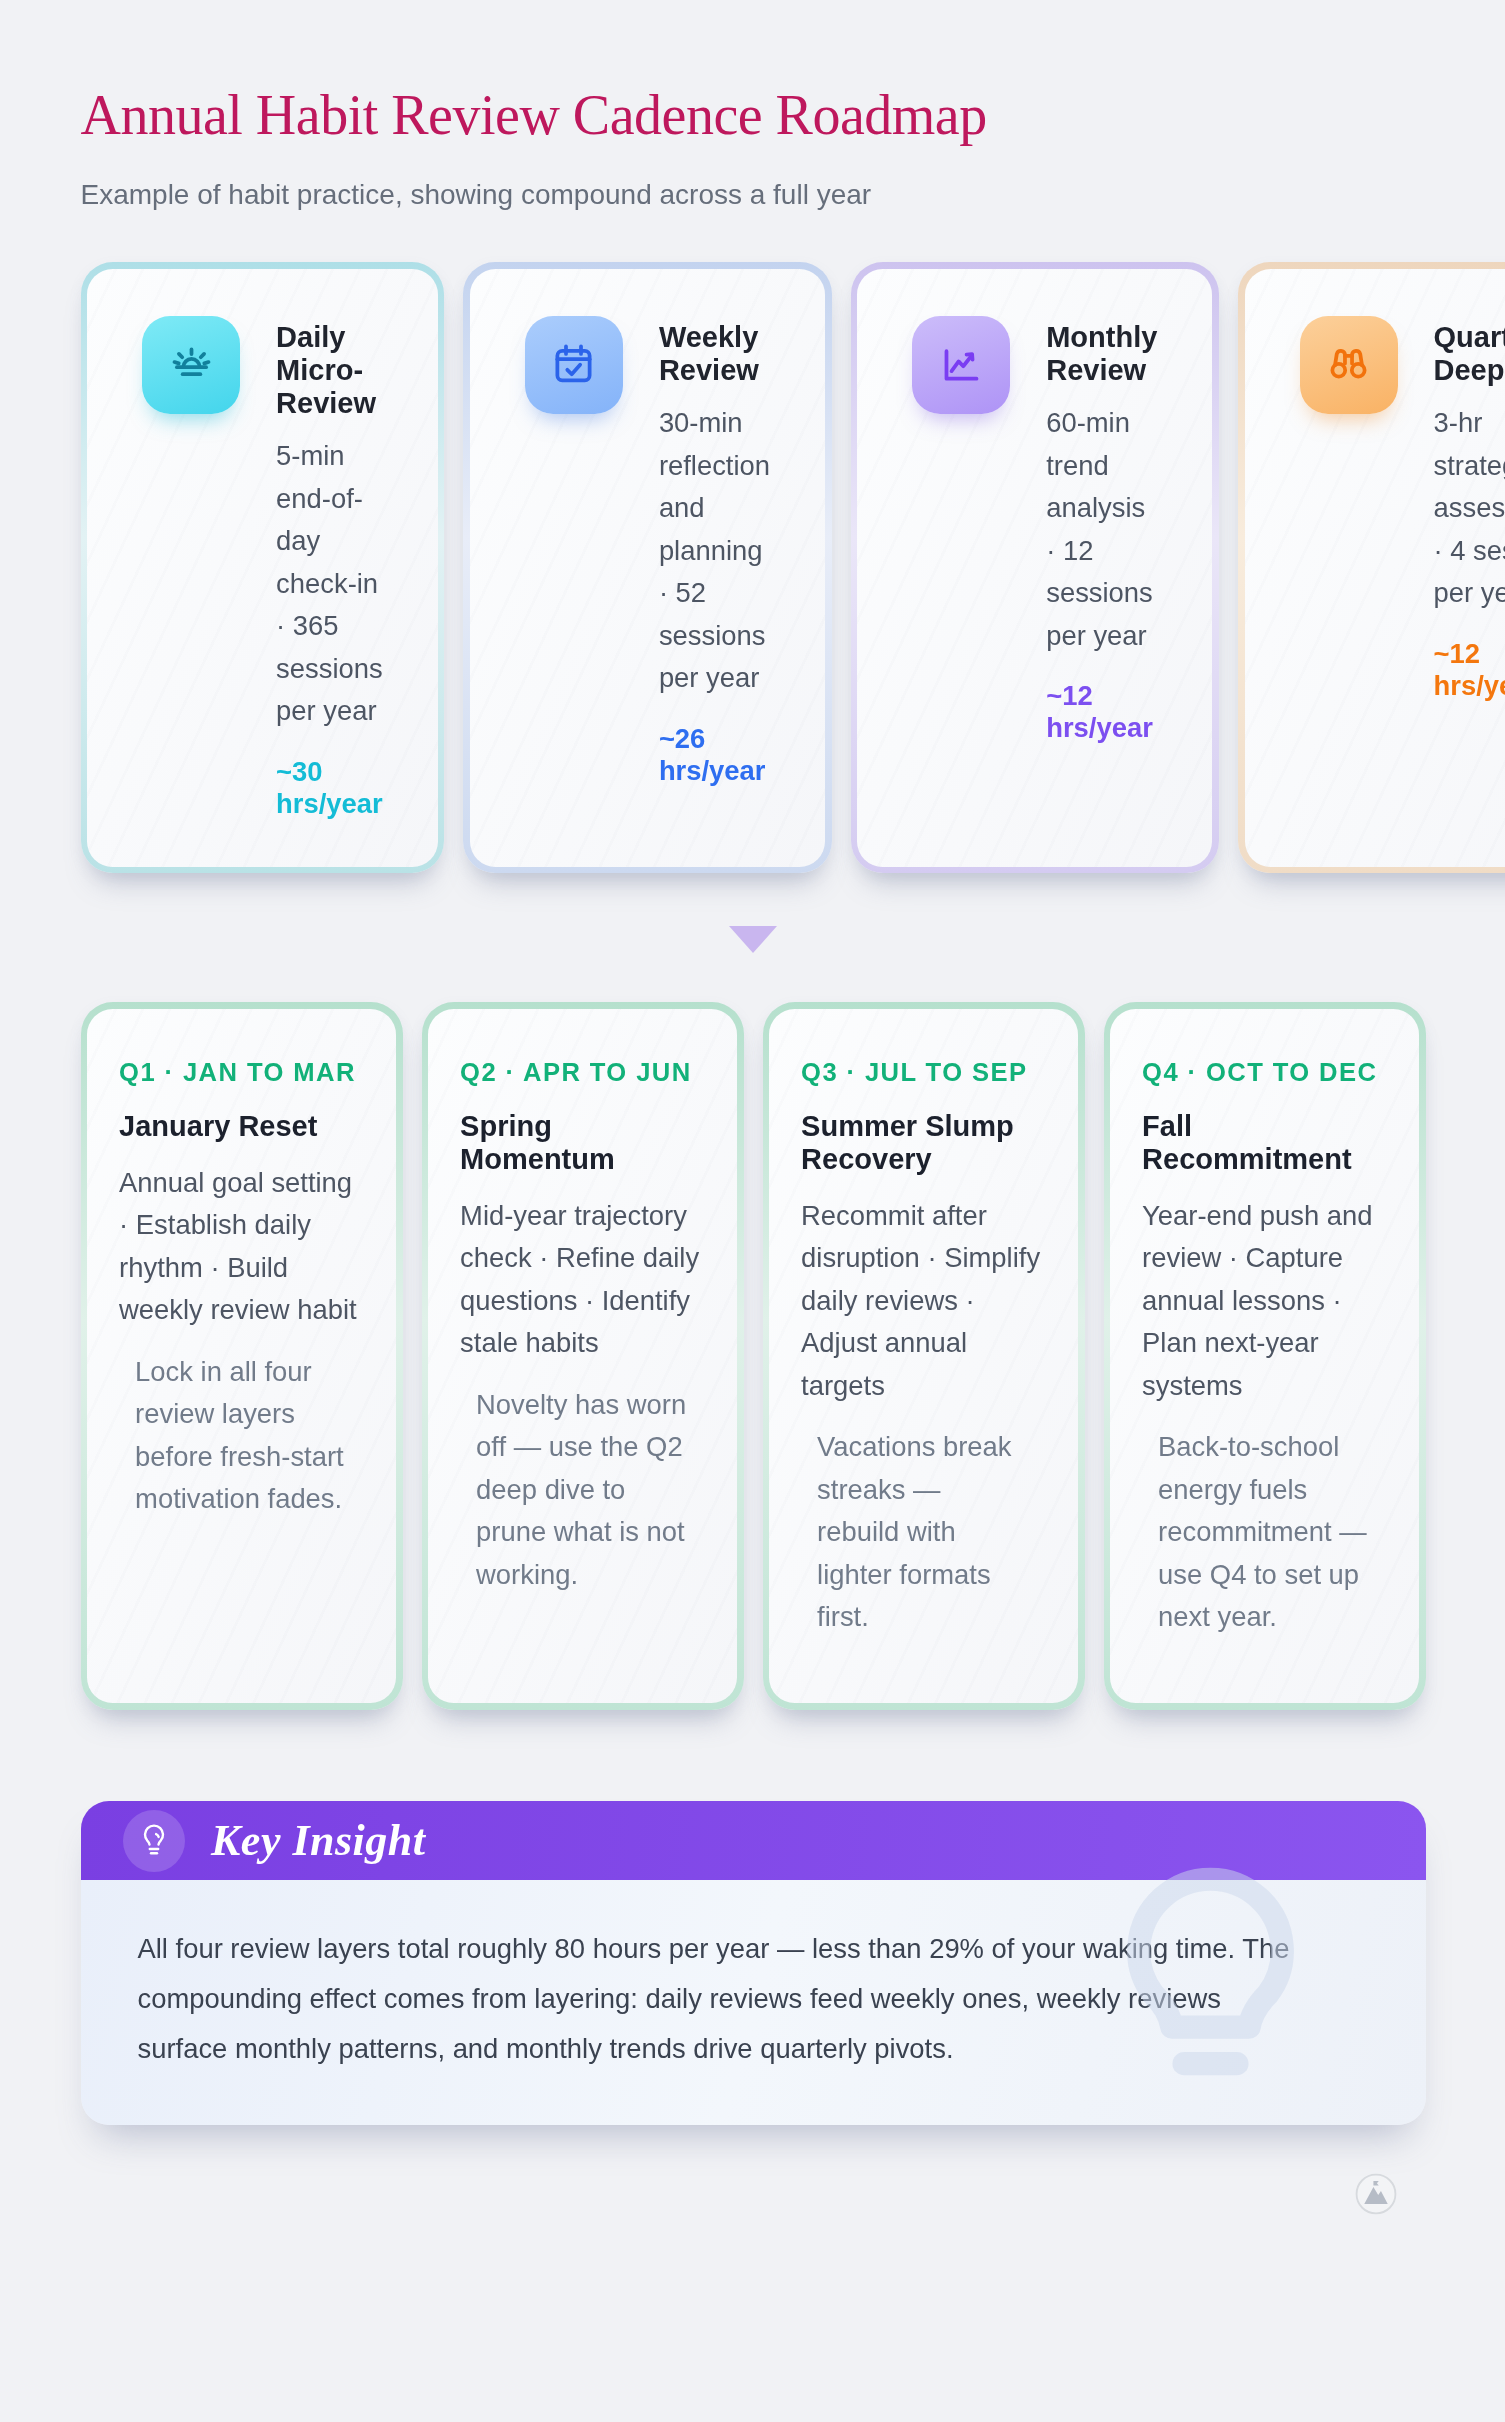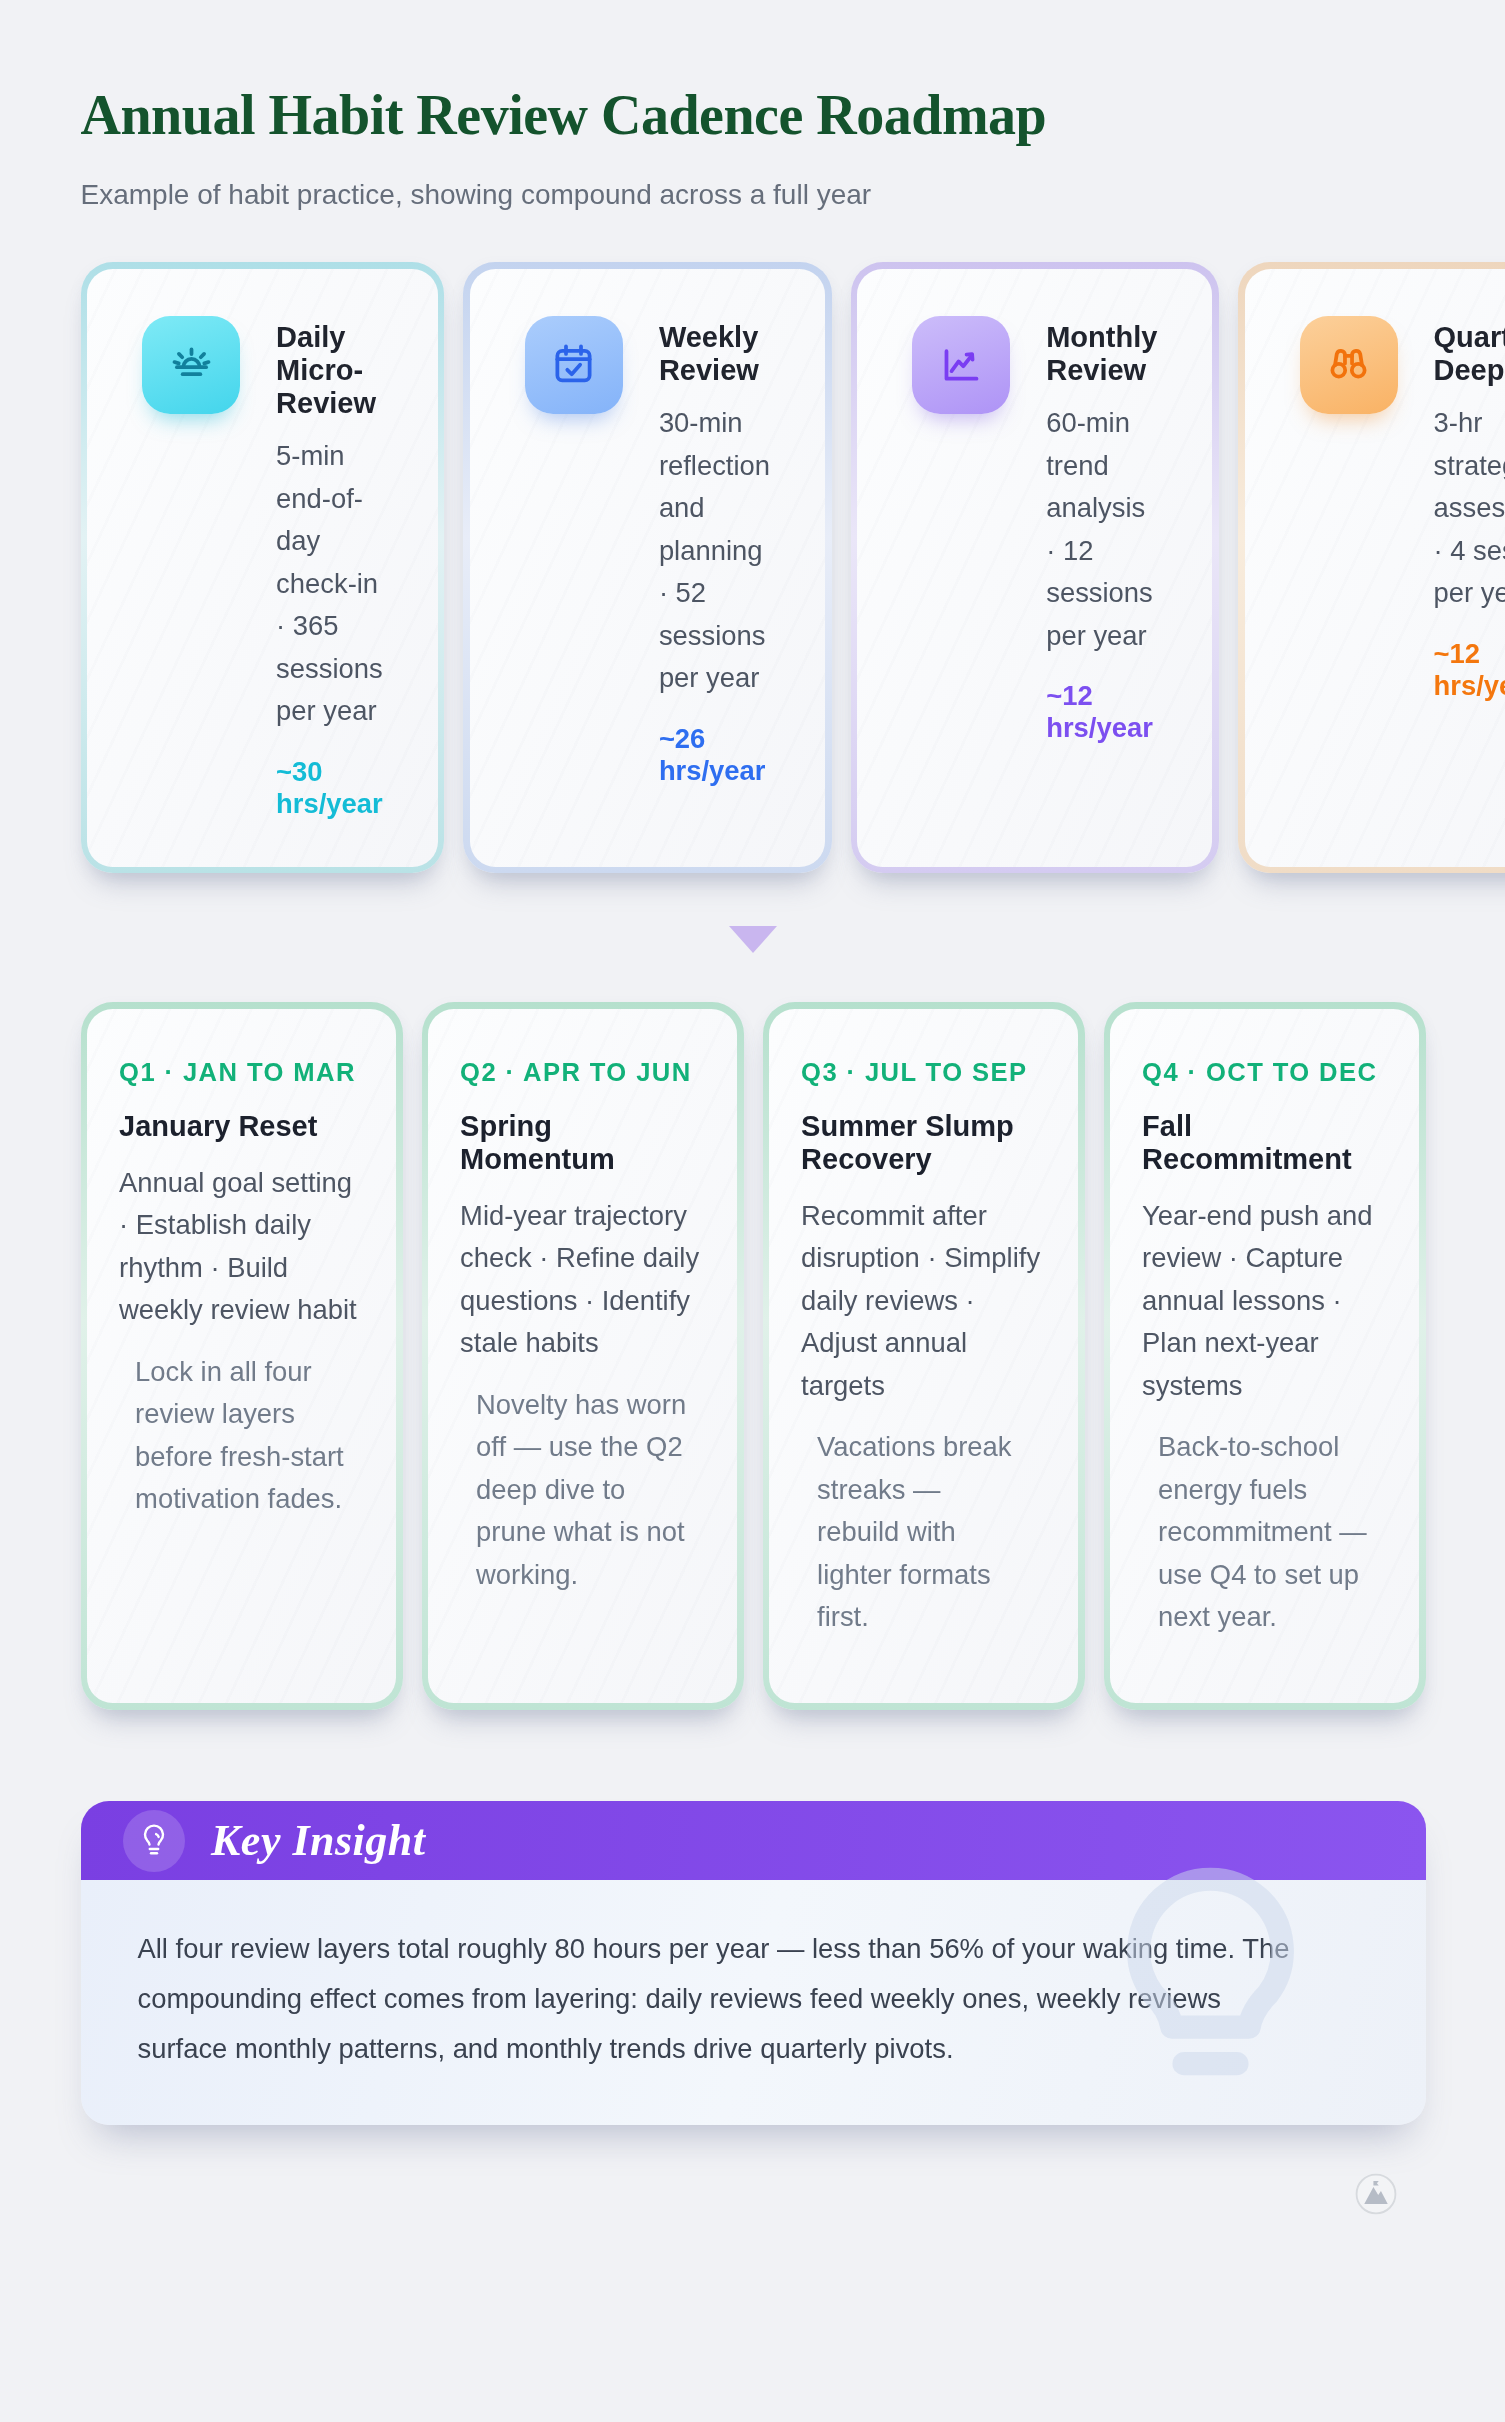--- a/index.html
+++ b/index.html
@@ -8,22 +8,22 @@
     width:1506px; height:2423px;
     background:#f1f2f5;
     font-family:"Liberation Sans","DejaVu Sans",sans-serif;
     overflow:hidden;
     color:#20242e;
   }
   .page { width:1345px; margin:0 auto; padding-top:83px; }
 
   h1.page-title {
     font-family:"Liberation Serif","DejaVu Serif",serif;
-    font-size:56px; font-weight:700; letter-spacing:-0.5px;
-    color:#14532d; margin:0 0 32px 0;
+    font-size:56px; font-weight:400; letter-spacing:-0.5px;
+    color:#be185d; margin:0 0 32px 0;
   }
   p.page-subtitle { font-size:28px; color:#666e7b; margin:0 0 51px 0; }
 
   
   .grid { display:grid; grid-template-columns:1fr 1fr 1fr 1fr; }
   .cadence-grid { gap:23px 19px; }
 
   .cardwrap {
     border-radius:32px; padding:6.6px;
     box-shadow:0 21px 28px -13.2px rgba(110,122,152,.38), 0 5.7px 13.2px rgba(140,150,175,.10);
@@ -256,21 +256,21 @@
         <svg viewBox="0 0 24 24" fill="none" stroke="currentColor" stroke-width="1.6" stroke-linecap="round" stroke-linejoin="round">
           <path d="M15 14.3c.2-1 .7-1.8 1.5-2.6a6 6 0 1 0-9 0c.8.8 1.3 1.6 1.5 2.6"></path>
           <path d="M9.2 17.3h5.6"></path>
           <path d="M10 20.2h4"></path>
           <path d="M13.4 7.4a2.9 2.9 0 0 1 1.7 1.9"></path>
         </svg>
       </span>
       <h2>Key Insight</h2>
     </div>
     <div class="insight-body">
-      <p>All four review layers total roughly 80 hours per year — less than 56% of your waking time. The compounding effect comes from layering: daily reviews feed weekly ones, weekly reviews surface monthly patterns, and monthly trends drive quarterly pivots.</p>
+      <p>All four review layers total roughly 80 hours per year — less than 29% of your waking time. The compounding effect comes from layering: daily reviews feed weekly ones, weekly reviews surface monthly patterns, and monthly trends drive quarterly pivots.</p>
     </div>
   </section>
 
   <div class="footer">
     <span class="logo">
       <svg viewBox="0 0 24 24">
         <circle cx="12" cy="12" r="10.6" fill="#f3f4f6" stroke="#d7dade" stroke-width="1"></circle>
         <path d="M5.6 17.4l5-9.2 2.6 4.3 1.5-2.1 3.7 7z" fill="#b6bcc6"></path>
         <path d="M10.6 8.8V4.9h2.9l-1 1.2 1 1.2h-2.9z" fill="#b6bcc6"></path>
       </svg>

